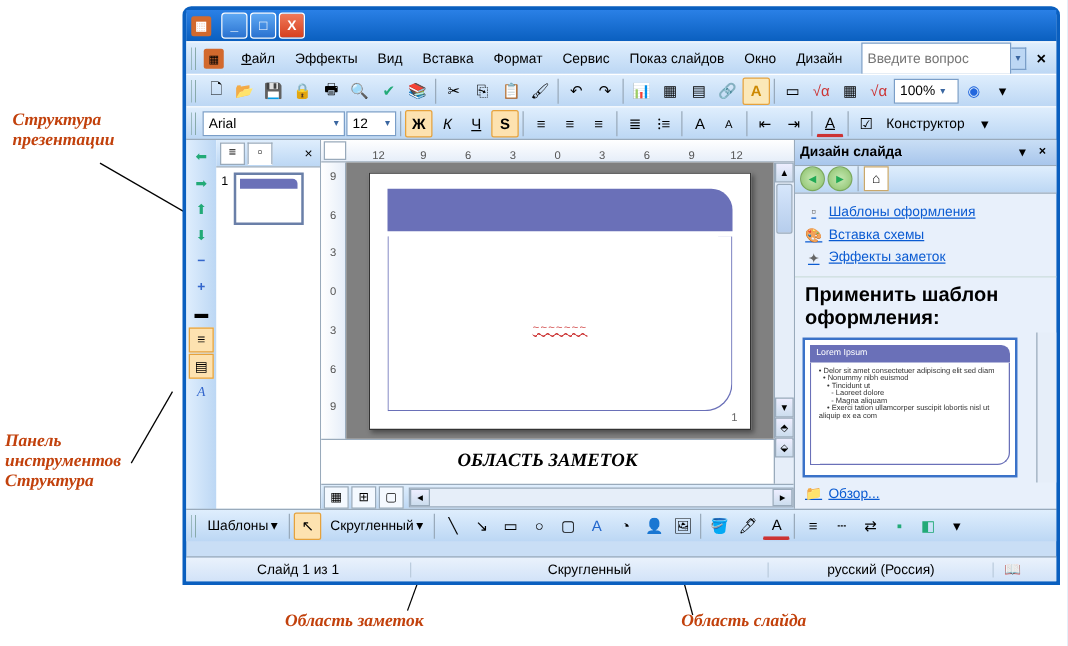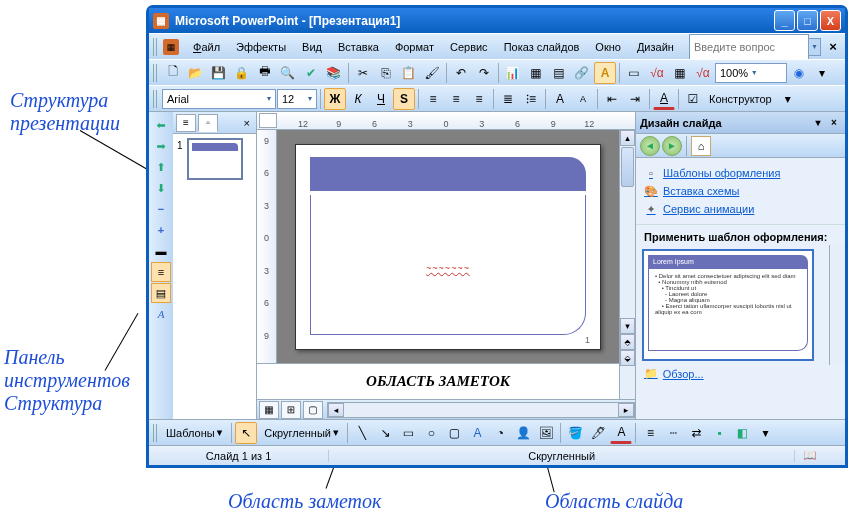--- a/index.html
+++ b/index.html
@@ -1,17 +1,17 @@
 <!DOCTYPE html>
 <html><head>
 <meta charset="utf-8">
 <style>
 * { box-sizing: border-box; margin: 0; padding: 0; }
 body { font-family: Tahoma, Arial, sans-serif; font-size: 11px; background: #fff; width: 854px; height: 517px; position: relative; }
-.label-ext { position: absolute; font-style: italic; font-weight: normal; font-size: 20px; font-family: "Times New Roman", serif; color: #1d4ed8; }
+.label-ext { position: absolute; font-style: italic; font-weight: bold; font-size: 14px; font-family: "Times New Roman", serif; color: #c2410c; }
 .line-ext { position: absolute; background: #000; height: 1px; transform-origin: left center; }
 
 .window { position: absolute; left: 146px; top: 5px; width: 702px; height: 463px; background: #c9def5; border: 3px solid #0a5fbf; border-radius: 7px 7px 0 0; display: flex; flex-direction: column; }
 .titlebar { height: 25px; background: linear-gradient(#2a80e6,#0a5fbf); display: flex; align-items: center; padding: 0 4px; color: #fff; font-weight: bold; }
 .titlebar .icon { width: 16px; height: 16px; background: #d2692d; border-radius: 2px; margin-right: 6px; display:flex; align-items:center; justify-content:center; font-size:10px; }
 .titlebar .title { flex: 1; font-size: 12px; }
 .winbtn { width: 21px; height: 21px; margin-left: 2px; border: 1px solid #fff; border-radius: 3px; display:flex; align-items:center; justify-content:center; font-weight:bold; font-size:11px; color:#fff; cursor:pointer; }
 .winbtn.min,.winbtn.max { background: linear-gradient(#5ea8f3,#2a72d0); }
 .winbtn.close { background: linear-gradient(#f07a5a,#d63f1e); }
 
@@ -80,33 +80,33 @@
 .taskpane { width:210px; background:#e8f0fb; border-left:1px solid #9ab; display:flex; flex-direction:column;}
 .tphdr { height:22px; background:linear-gradient(#c9def5,#a8c6ec); display:flex; align-items:center; padding:0 4px; font-weight:bold; font-size:11px; border-bottom:1px solid #9ab;}
 .tphdr .sp{flex:1;}
 .tphdr .tpb{width:14px;height:14px;display:flex;align-items:center;justify-content:center;cursor:pointer;font-size:10px; margin-left:2px;}
 .tpnav { height:24px; background:linear-gradient(#dfeefd,#bcd7f4); display:flex; align-items:center; gap:2px; padding:0 4px; border-bottom:1px solid #9ab;}
 .tpnav .nb{ width:20px;height:20px; border:1px solid #7ba85d; border-radius:10px; background:radial-gradient(#c6e8b3,#8ac06a); display:flex;align-items:center;justify-content:center;font-size:10px;cursor:pointer;color:#2a5;}
 .tpnav .home{ width:20px;height:20px; border:1px solid #c9a86b; background:#fff; display:flex;align-items:center;justify-content:center;font-size:11px;cursor:pointer;}
 .tplinks { padding:6px 8px; border-bottom:1px solid #cdd; }
 .tplinks .lk { display:flex; align-items:center; gap:5px; padding:2px 0; color:#0b5bd2; cursor:pointer; text-decoration:underline; font-size:11px;}
 .tplinks .lk .ic{ width:14px;height:14px;display:flex;align-items:center;justify-content:center;font-size:11px; text-decoration:none; color:#666;}
-.tpsection { padding:6px 8px 2px 8px; font-weight:bold; font-size:11px;}
+.tpsection { padding:6px 8px 2px 8px; font-weight:bold; font-size:16px;}
 .tpthumbs { padding: 4px 6px; display:flex; gap:6px;}
 .tthumb { width:172px; height:112px; background:#fff; border:1px solid #9ab; padding:4px; position:relative;}
 .tthumb.sel { border:2px solid #3a72c8;}
 .tthumb .hh { height:14px; background:#6a70b8; border-radius:0 7px 0 0; font-size:7px; color:#fff; padding-left:5px; line-height:14px;}
 .tthumb .bb { border:1px solid #6a70b8; border-top:none; border-radius:0 0 10px 0; height:82px; padding:4px 6px; font-size:6px; color:#333;}
 .tpscroll { width:16px; background:#e6eef9; border-left:1px solid #9ab;}
 .tprecent { padding:4px 8px 2px; font-weight:bold; border-top:1px solid #cdd;}
 .tpbrowse { padding:2px 8px 6px; color:#0b5bd2; cursor:pointer; text-decoration:underline; display:flex; gap:5px; align-items:center;}
 
 .drawbar { height:26px; background:linear-gradient(#dfeefd,#bcd7f4); display:flex; align-items:center; padding:0 4px; border-top:1px solid #9ab; gap:1px;}
 .drawbar .lbl { padding:0 6px; cursor:pointer; display:flex; align-items:center; gap:2px;}
-.statusbar { height:20px; background:linear-gradient(#eaf2fc,#d2e3f8); display:flex; align-items:center; border-top:1px solid #9ab; font-size:11px;}
+.statusbar { height:20px; background:linear-gradient(#eaf2fc,#d2e3f8); display:flex; align-items:center; border-top:1px solid #9ab; font-size:11px;margin-top:12px;}
 .statusbar .cell { padding:0 20px; border-right:1px solid #bcd;}
 .statusbar .cell.flex{ flex:1; text-align:center; border-right:1px solid #bcd;}
 </style>
 </head>
 <body>
 
 <div class="label-ext" style="left:10px; top:89px; white-space:pre;">Структура
 презентации</div>
 <div class="label-ext" style="left:4px; top:346px; white-space:pre;">Панель
 инструментов
@@ -114,21 +114,20 @@
 <div class="label-ext" style="left:228px; top:490px;">Область заметок</div>
 <div class="label-ext" style="left:545px; top:490px;">Область слайда</div>
 <div class="line-ext" style="left:80px; top:130px; width:170px; transform:rotate(30deg);"></div>
 <div class="line-ext" style="left:105px; top:370px; width:66px; transform:rotate(-60deg);"></div>
 <div class="line-ext" style="left:326px; top:488px; width:100px; transform:rotate(-70deg);"></div>
 <div class="line-ext" style="left:505px; top:308px; width:190px; transform:rotate(75deg);"></div>
 
 <div class="window">
   <div class="titlebar">
     <span class="icon">▦</span>
-    <span class="title"><span>Microsoft PowerPoint</span> - <span>[Презентация1]</span></span>
     <div class="winbtn min">_</div>
     <div class="winbtn max">□</div>
     <div class="winbtn close">X</div>
   </div>
 
   <div class="menubar">
     <span class="grip"></span>
     <span class="mbtn">▦</span>
     <span class="menu"><u>Ф</u><span></span>айл</span>
     <span class="menu">Эффекты</span>
@@ -167,21 +166,21 @@
     <span class="tb">📊</span>
     <span class="tb">▦</span>
     <span class="tb">▤</span>
     <span class="tb">🔗</span>
     <span class="tb" style="background:#fbe8b8;border-color:#e6a23c;color:#c80;font-weight:bold;">A</span>
     <span class="sep"></span>
     <span class="tb">▭</span>
     <span class="tb" style="color:#c33;">√α</span>
     <span class="tb">▦</span>
     <span class="tb" style="color:#c33;">√α</span>
-    <span class="combo" style="width:72px;">
+    <span class="combo" style="width:52px;">
         <span>100%</span>
         <span class="arr">▾</span>
       </span>
     <span class="tb" style="color:#26d;">◉</span>
     <span class="tb">▾</span>
   </div>
 
   <div class="toolbar">
     <span class="grip" style="width:6px;height:18px;background:repeating-linear-gradient(90deg,#8aa,#8aa 1px,transparent 1px,transparent 3px);margin-right:2px;"></span>
     <span class="combo" style="width:114px;">
@@ -318,21 +317,21 @@
         <div class="lk">
             <span class="ic">▫</span>
             <span>Шаблоны оформления</span>
           </div>
         <div class="lk">
             <span class="ic">🎨</span>
             <span>Вставка схемы</span>
           </div>
         <div class="lk">
             <span class="ic">✦</span>
-            <span>Сервис анимации</span>
+            <span>Эффекты заметок</span>
           </div>
       </div>
       <div class="tpsection">Применить шаблон оформления:</div>
       <div style="display:flex; flex:0;">
         <div class="tpthumbs" style="flex:1;">
           <div class="tthumb sel">
             <div class="hh">Lorem Ipsum</div>
             <div class="bb" style="white-space:pre-wrap;">• Delor sit amet consectetuer adipiscing elit sed diam
   • Nonummy nibh euismod
     • Tincidunt ut
@@ -375,16 +374,17 @@
     <span class="tb">┄</span>
     <span class="tb">⇄</span>
     <span class="tb" style="color:#2a7;">▪</span>
     <span class="tb" style="color:#2a7;">◧</span>
     <span class="tb">▾</span>
   </div>
 
   <div class="statusbar">
     <span class="cell" style="width:180px;text-align:center;">Слайд 1 из 1</span>
     <span class="cell flex">Скругленный</span>
+    <span class="cell" style="width:180px;text-align:center;">русский (Россия)</span>
     <span style="padding:0 8px;">📖</span>
     <span style="width:20px;"></span>
   </div>
 </div>
 
 </body></html>

